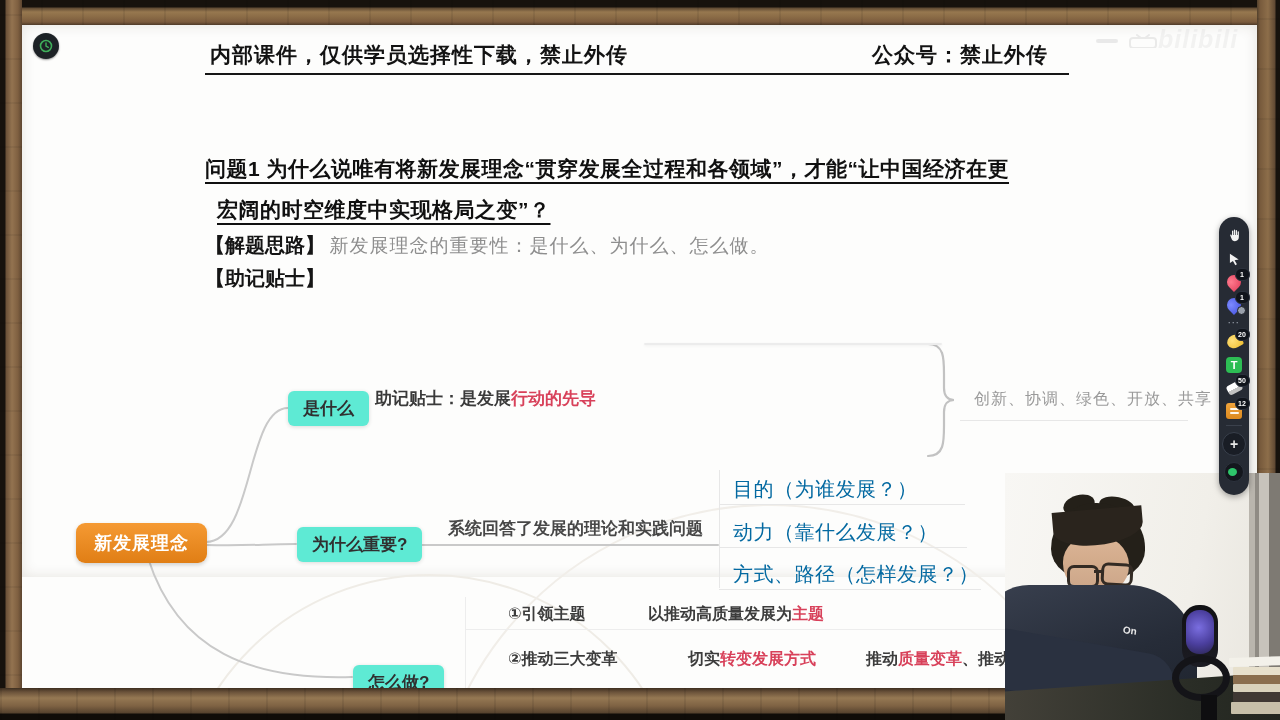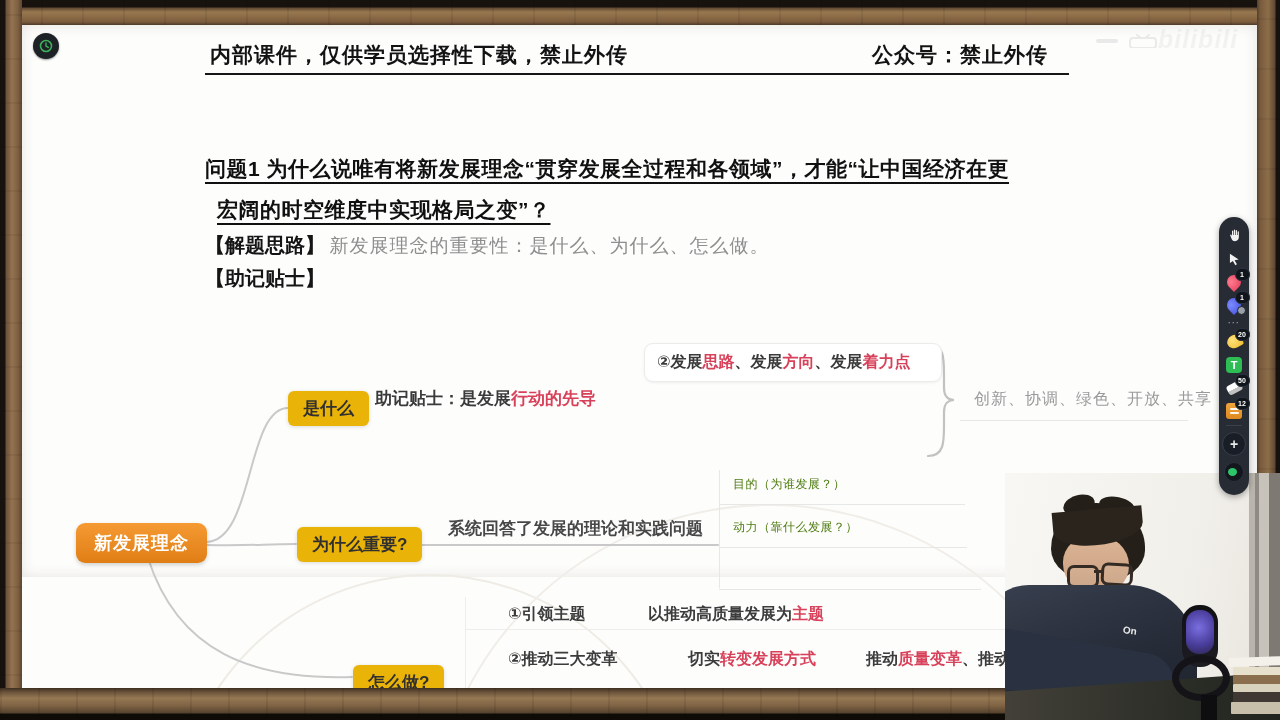--- a/index.html
+++ b/index.html
@@ -15,30 +15,30 @@
   .bili-dash{height:4px;background:#e3e3e3;opacity:.8;border-radius:2px;}
   .title{font-size:29px;font-weight:700;color:#0e0e0e;text-align:center;letter-spacing:2px;}
   .question{font-size:21px;font-weight:700;color:#101010;text-decoration:underline;
             text-decoration-thickness:2px;text-underline-offset:6px;letter-spacing:.5px;}
   .idea-label,.memo-label{font-size:20px;font-weight:700;color:#151515;}
   .idea-text{font-size:19px;color:#8e8e8e;letter-spacing:1px;}
   
   .root-node{background:linear-gradient(180deg,#f59a33,#e07e15);color:#fff;font-size:18px;
              font-weight:700;padding:8px 18px;border-radius:9px;letter-spacing:1px;
              box-shadow:0 2px 4px rgba(0,0,0,.18);}
-  .node-card{background:#eab308;border-radius:6px;padding:6px 15px;font-size:17px;font-weight:600;
+  .node-card{background:#5eead4;border-radius:6px;padding:6px 15px;font-size:17px;font-weight:600;
              color:#303030;box-shadow:0 1px 4px rgba(0,0,0,.14);}
   .bold-line{font-size:17px;font-weight:700;color:#3a3a3a;}
   .red{color:#d8415a;font-weight:700;}
   .items-card{width:296px;background:#fff;border:1px solid #ececec;border-radius:9px;
               box-shadow:0 1px 3px rgba(0,0,0,.06);}
   .items-card .row{padding:8px 12px;font-size:16px;font-weight:600;color:#3a3a3a;border-bottom:1px solid #efefef;}
   .items-card .row:last-child{border-bottom:none;}
   .gray-sum{font-size:16px;color:#9a9a9a;letter-spacing:1px;}
-  .gray-item{font-size:12px;color:#4d7c0f;letter-spacing:.5px;}
+  .gray-item{font-size:20px;color:#0369a1;letter-spacing:.5px;}
   .thin{background:#e7e7e7;}
   .how-text{font-size:16px;font-weight:600;color:#3c3c3c;}
   
   .wood{z-index:15;}
   .wood-top{left:0;top:0;width:1280px;height:25px;
     background:repeating-linear-gradient(90deg,rgba(0,0,0,.07) 0 2px,transparent 2px 41px),
     linear-gradient(180deg,#17120d 0 7px,#5f4a33 8px,#97784f 12px,#8a6b46 17px,#7b5b3d 22px,#4e3a28 25px);}
   .wood-left{left:0;top:0;width:22px;height:720px;
     background:repeating-linear-gradient(0deg,rgba(0,0,0,.06) 0 2px,transparent 2px 44px),
     linear-gradient(90deg,#17120d 0 5px,#6b5138 6px,#937350 12px,#7e5f40 18px,#5c4530 22px);}
@@ -156,32 +156,32 @@
     <span class="idea-text">新发展理念的重要性：是什么、为什么、怎么做。</span>
   </div>
   <div class="abs memo-label" style="left:183px;top:240px;">【助记贴士】</div>
 
   <div class="abs root-node" style="left:54px;top:498px;">新发展理念</div>
 
   <div class="abs node-card" style="left:266px;top:366px;">是什么</div>
   <div class="abs bold-line" style="left:353px;top:362px;"><span>助记贴士：是发展</span><span class="red">行动的先导</span></div>
 
   <div class="abs items-card" style="left:622px;top:318px;">
-    <div class="row"><span>②发展</span><span class="red">思路</span><span>、发展</span><span class="red">方向</span><span>、发展</span><span class="red">着力点</span></div>
   </div>
   <div class="abs gray-sum" style="left:952px;top:364px;">创新、协调、绿色、开放、共享</div>
   <div class="abs thin" style="left:938px;top:395px;width:228px;height:1px;"></div>
 
   <div class="abs node-card" style="left:275px;top:502px;">为什么重要?</div>
   <div class="abs bold-line" style="left:426px;top:492px;color:#474747;">系统回答了发展的理论和实践问题</div>
   <div class="abs thin" style="left:697px;top:445px;width:1px;height:118px;"></div>
   <div class="abs gray-item" style="left:711px;top:451px;">目的（为谁发展？）</div>
   <div class="abs thin" style="left:697px;top:479px;width:246px;height:1px;"></div>
   <div class="abs gray-item" style="left:711px;top:494px;">动力（靠什么发展？）</div>
   <div class="abs thin" style="left:697px;top:522px;width:248px;height:1px;"></div>
+  <div class="abs gray-item" style="left:711px;top:536px;">方式、路径（怎样发展？）</div>
   <div class="abs thin" style="left:697px;top:564px;width:262px;height:1px;"></div>
 
   <div class="abs node-card" style="left:331px;top:640px;">怎么做?</div>
   <div class="abs thin" style="left:443px;top:572px;width:1px;height:91px;background:#ededed;"></div>
   <div class="abs thin" style="left:443px;top:604px;width:702px;height:1px;background:#ededed;"></div>
   <div class="abs how-text" style="left:486px;top:579px;">①引领主题</div>
   <div class="abs how-text" style="left:626px;top:579px;"><span>以推动高质量发展为</span><span class="red">主题</span></div>
   <div class="abs how-text" style="left:486px;top:624px;">②推动三大变革</div>
   <div class="abs how-text" style="left:666px;top:624px;"><span>切实</span><span class="red">转变发展方式</span></div>
   <div class="abs how-text" style="left:844px;top:624px;"><span>推动</span><span class="red">质量变革</span><span>、推动</span><span class="red">效率</span></div>

